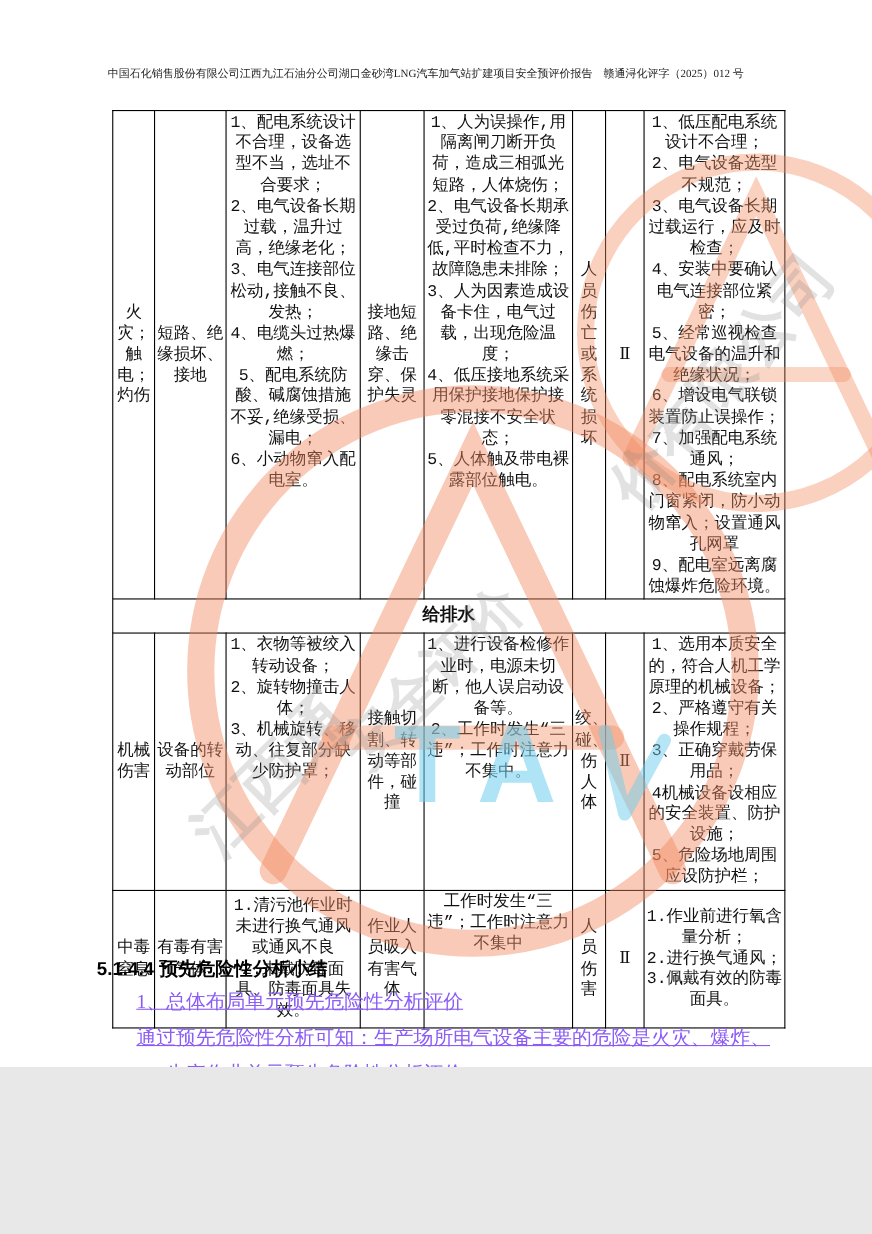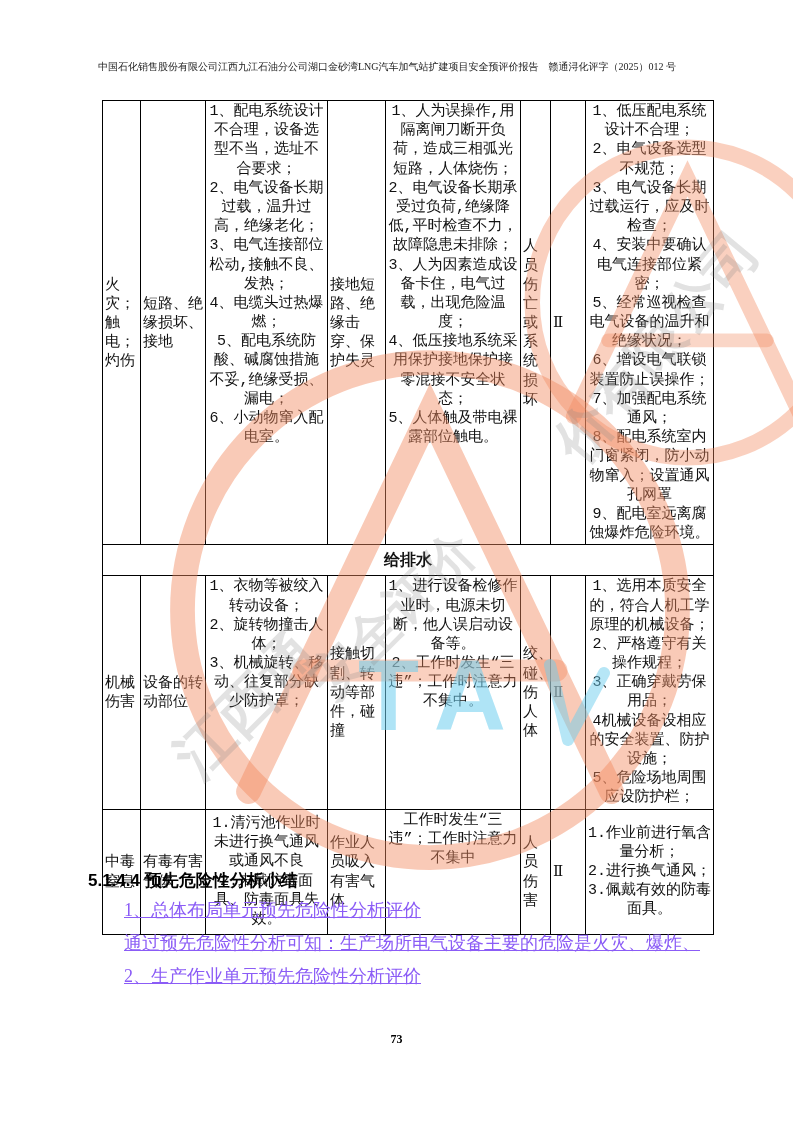--- a/index.html
+++ b/index.html
@@ -1,34 +1,34 @@
 <!DOCTYPE html>
 <html><head>
 <meta charset="utf-8">
 <style>
   * { margin:0; padding:0; box-sizing:border-box; }
   html,body { background:#e8e8e8; }
   .page {
-    position:relative; width:793px; height:1122px; margin:0 auto;
+    position:relative; width:793px; height:970px; margin:0 auto;
     background:#ffffff; overflow:hidden;
     font-family:"Liberation Serif","DejaVu Serif",serif; color:#1c1c1c;
   }
   .header-line {
     position:absolute; top:60px; left:98px; width:618px;
     font-size:10px; letter-spacing:0; white-space:nowrap; color:#222;
   }
   table.pha {
     position:absolute; top:100px; left:102px; width:611px;
     border-collapse:collapse; table-layout:fixed;
     font-size:15px; line-height:1.28; color:#111;
   }
   table.pha td { border:1.4px solid #000; padding:1px 2px; overflow:hidden; }
   .vt { vertical-align:top; }
   .vm { vertical-align:middle; }
-  .ctr { }
+  .ctr { text-align:center; }
   .ml { white-space:pre-line; text-align:center;font-family:Liberation Mono, monospace; }
   .sep-row td { font-weight:bold; text-align:center; font-size:16px; vertical-align:middle;margin-left:44px; }
   .section {
     position:absolute; top:868px; left:88px; width:612px;
   }
   .section-title {
     font-family:"Liberation Sans","DejaVu Sans",sans-serif;
     font-weight:bold; font-size:17px; line-height:26px; color:#000;
   }
   .para-line {

